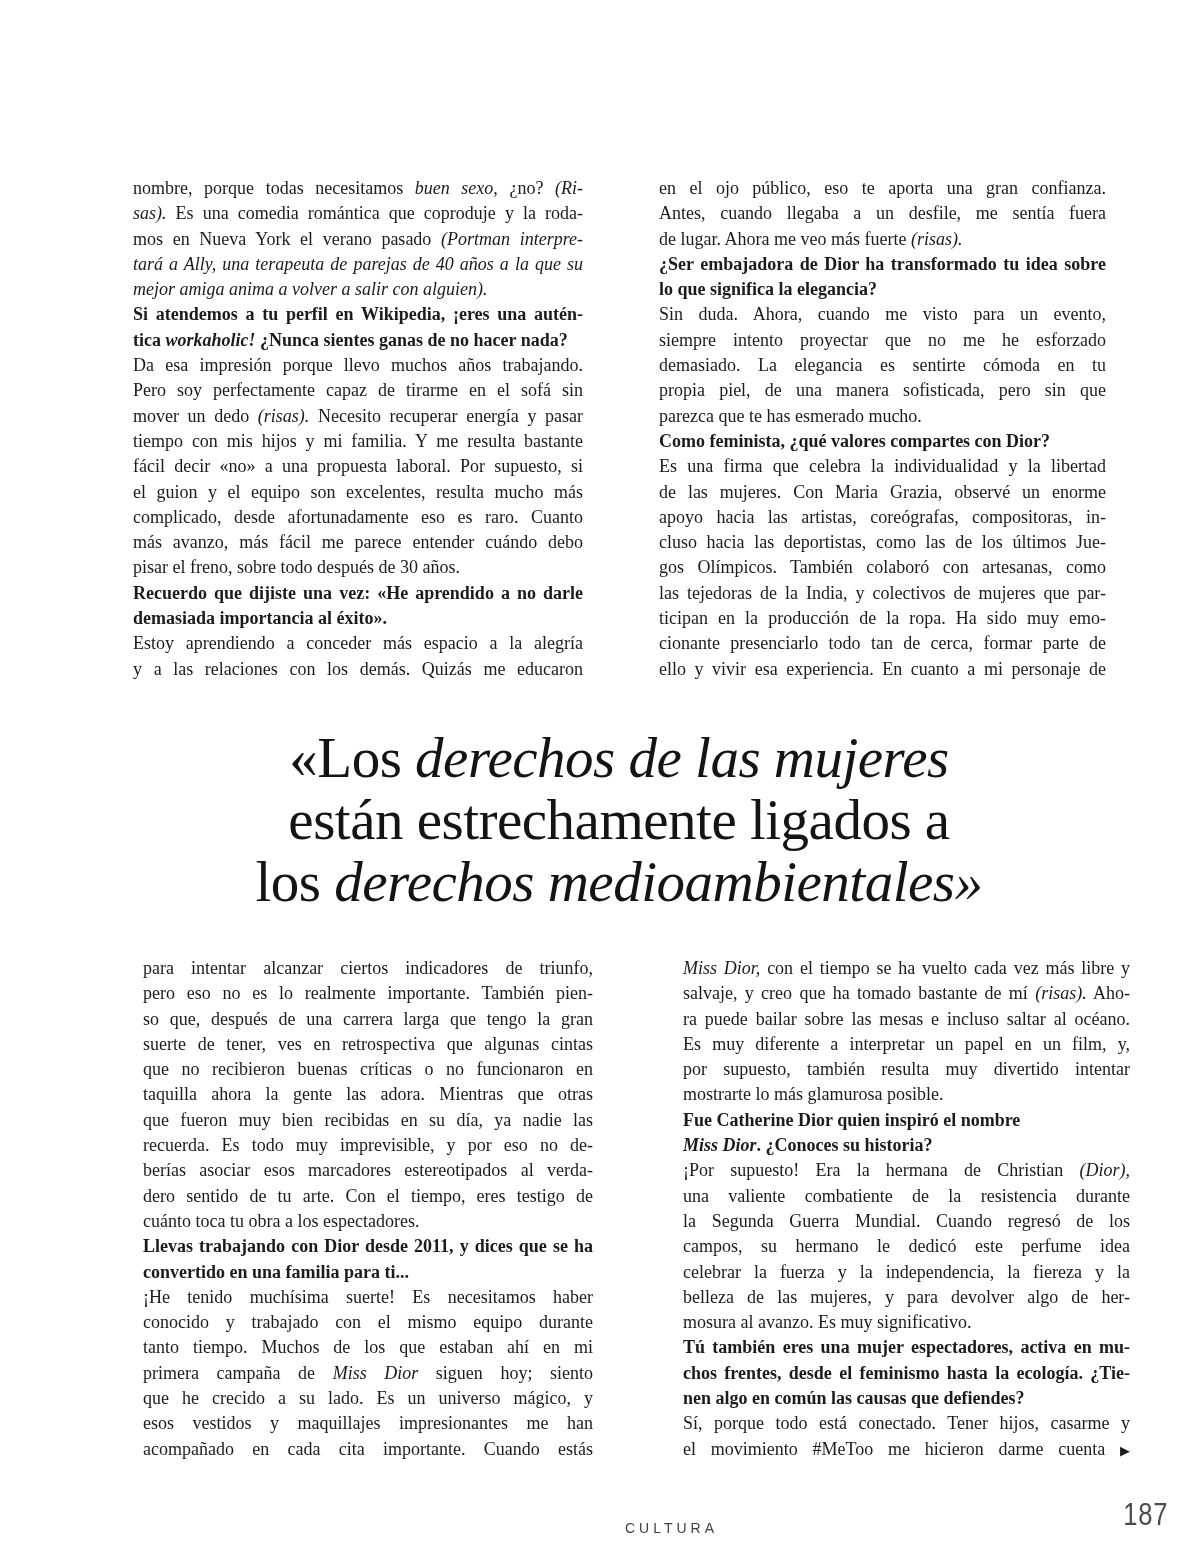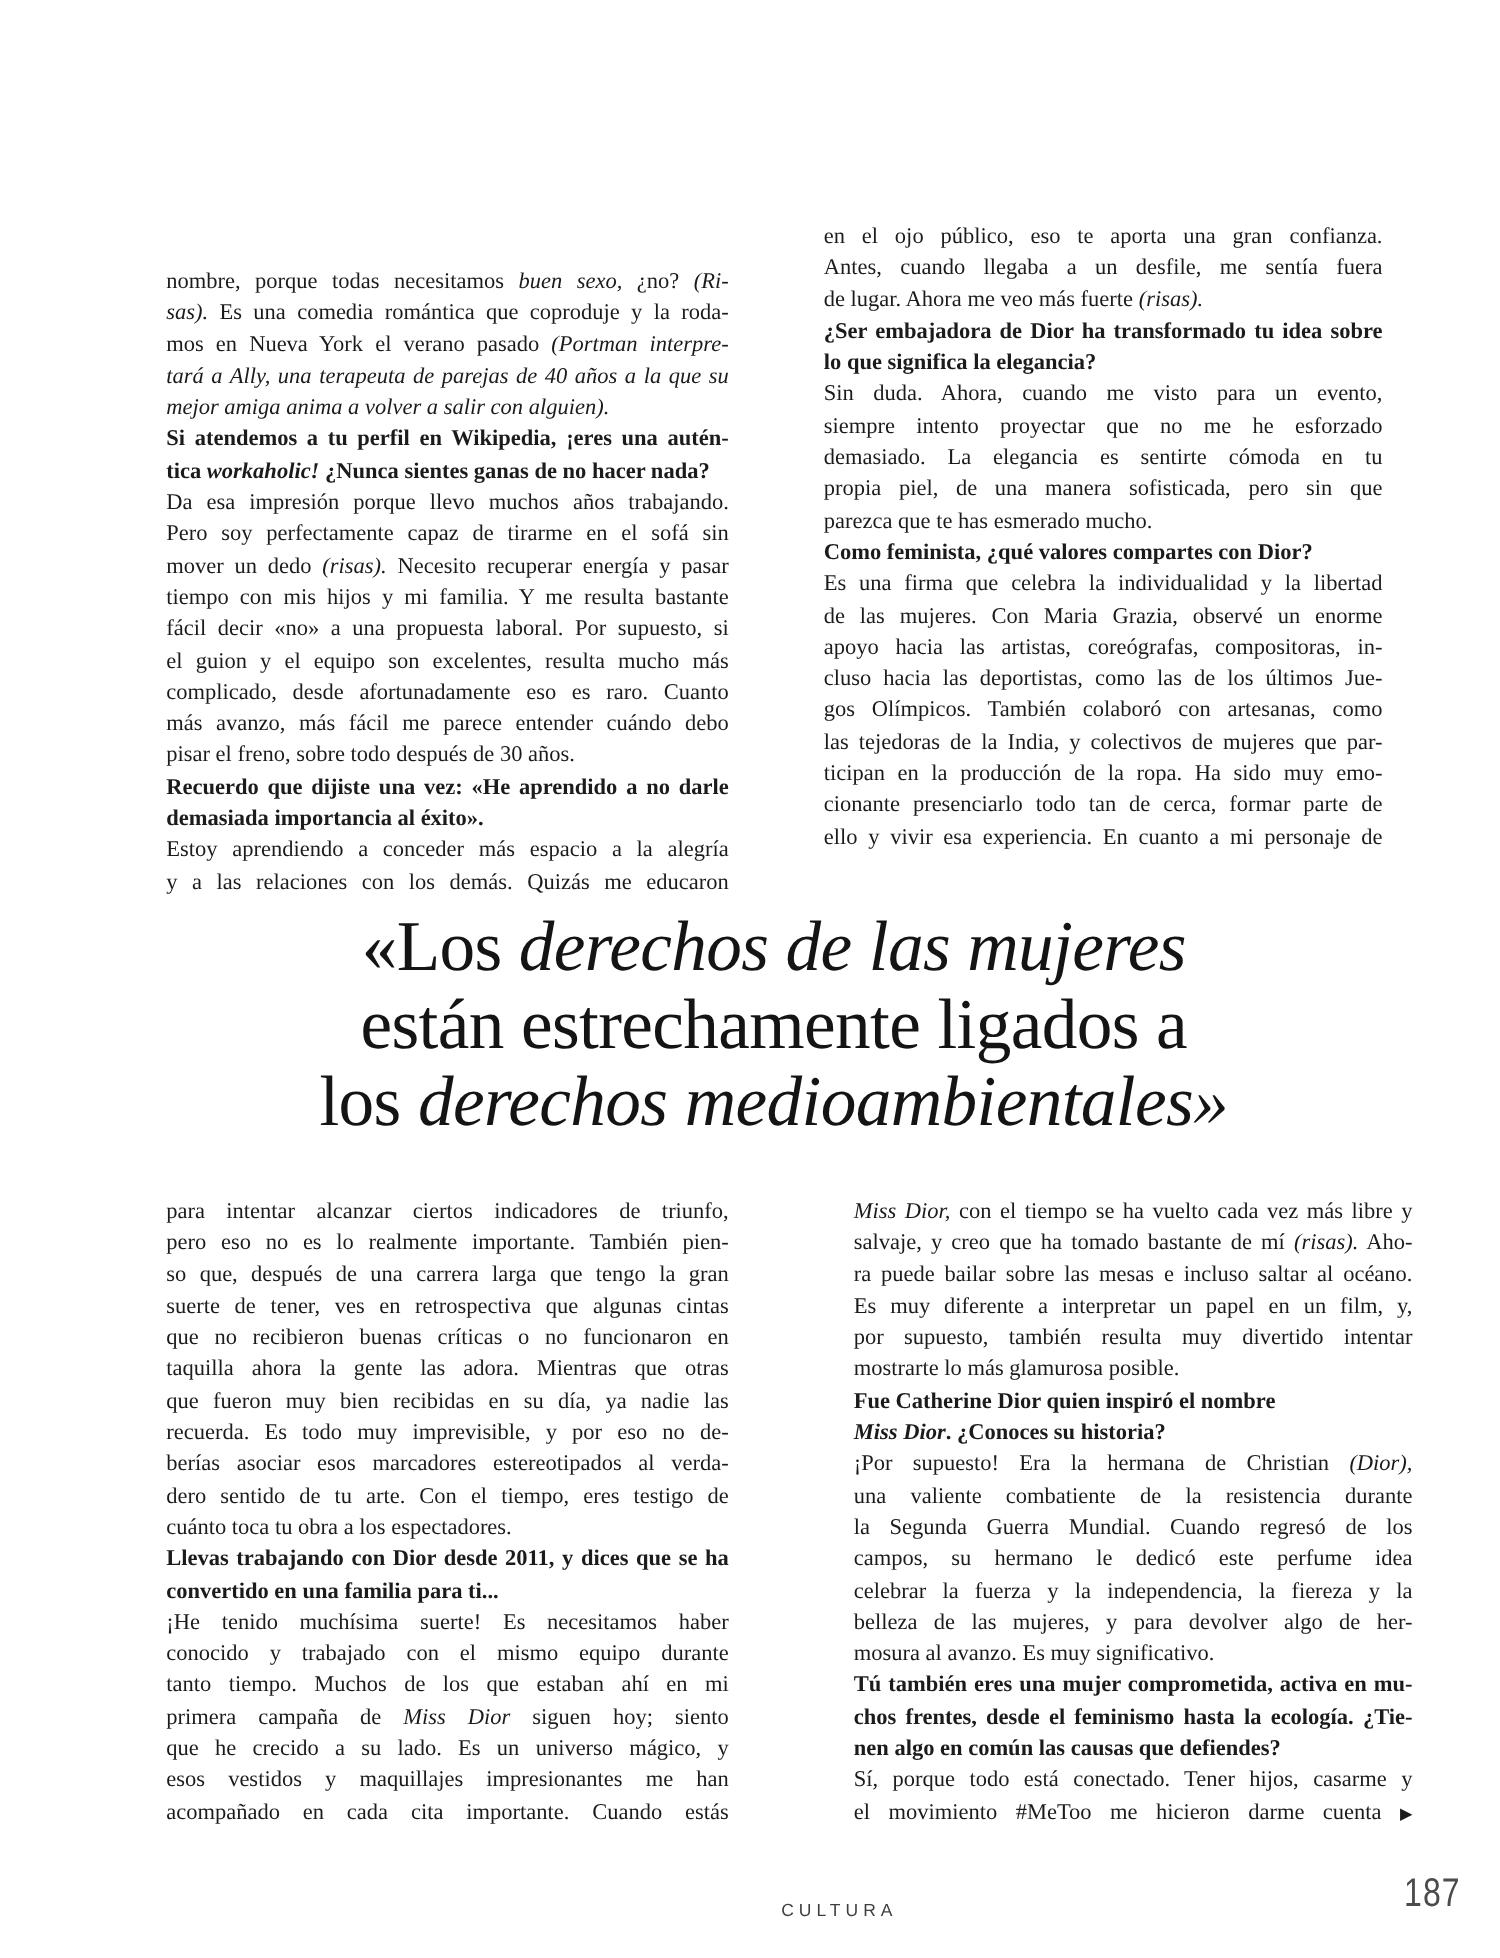--- a/index.html
+++ b/index.html
@@ -14,23 +14,23 @@
 
   
   .col {
     position: absolute;
     font-family: "Liberation Serif", serif;
     font-size: 18px;
     line-height: 25.3px;
     color: var(--text, #1b1b1b);
     text-align: justify;
   }
-  .col.top-left    { left: 133px; top: 176px; width: 450px; margin-top: 36px; }
+  .col.top-left    { left: 133px; top: 176px; width: 450px; }
   .col.top-right   { left: 659px; top: 176px; width: 447px; }
-  .col.bottom-left { left: 133px; top: 956px; width: 450px; }
+  .col.bottom-left { left: 143px; top: 956px; width: 450px; }
   .col.bottom-right{ left: 659px; top: 956px; width: 447px; margin-left: 24px; }
 
   .line { text-align: justify; text-align-last: justify; }
   .line.end { text-align-last: left; }
 
   .run-r  { font-style: normal; font-weight: normal; }
   .run-i  { font-style: italic; text-align: center; }
   .run-b  { font-weight: bold; }
   .run-bi { font-weight: bold; font-style: italic; }
   .run-arw {
@@ -162,21 +162,21 @@
       <div class="line end"><span class="run-r">mostrarte lo más glamurosa posible.</span></div>
       <div class="line end"><span class="run-b">Fue Catherine Dior quien inspiró el nombre</span></div>
       <div class="line end"><span class="run-bi">Miss Dior</span><span class="run-b">. ¿Conoces su historia?</span></div>
       <div class="line"><span class="run-r">¡Por supuesto! Era la hermana de Christian </span><span class="run-i">(Dior),</span></div>
       <div class="line"><span class="run-r">una valiente combatiente de la resistencia durante</span></div>
       <div class="line"><span class="run-r">la Segunda Guerra Mundial. Cuando regresó de los</span></div>
       <div class="line"><span class="run-r">campos, su hermano le dedicó este perfume idea</span></div>
       <div class="line"><span class="run-r">celebrar la fuerza y la independencia, la fiereza y la</span></div>
       <div class="line"><span class="run-r">belleza de las mujeres, y para devolver algo de her-</span></div>
       <div class="line end"><span class="run-r">mosura al avanzo. Es muy significativo.</span></div>
-      <div class="line"><span class="run-b">Tú también eres una mujer comprometida, activa en mu-</span></div>
+      <div class="line"><span class="run-b">Tú también eres una mujer espectadores, activa en mu-</span></div>
       <div class="line"><span class="run-b">chos frentes, desde el feminismo hasta la ecología. ¿Tie-</span></div>
       <div class="line end"><span class="run-b">nen algo en común las causas que defiendes?</span></div>
       <div class="line"><span class="run-r">Sí, porque todo está conectado. Tener hijos, casarme y</span></div>
       <div class="line"><span class="run-r">el movimiento #MeToo me hicieron darme cuenta </span><span class="run-arw">▶</span></div>
     </section>
 
   <span class="section-label">CULTURA</span>
 
   <span class="page-number">187</span>
 

